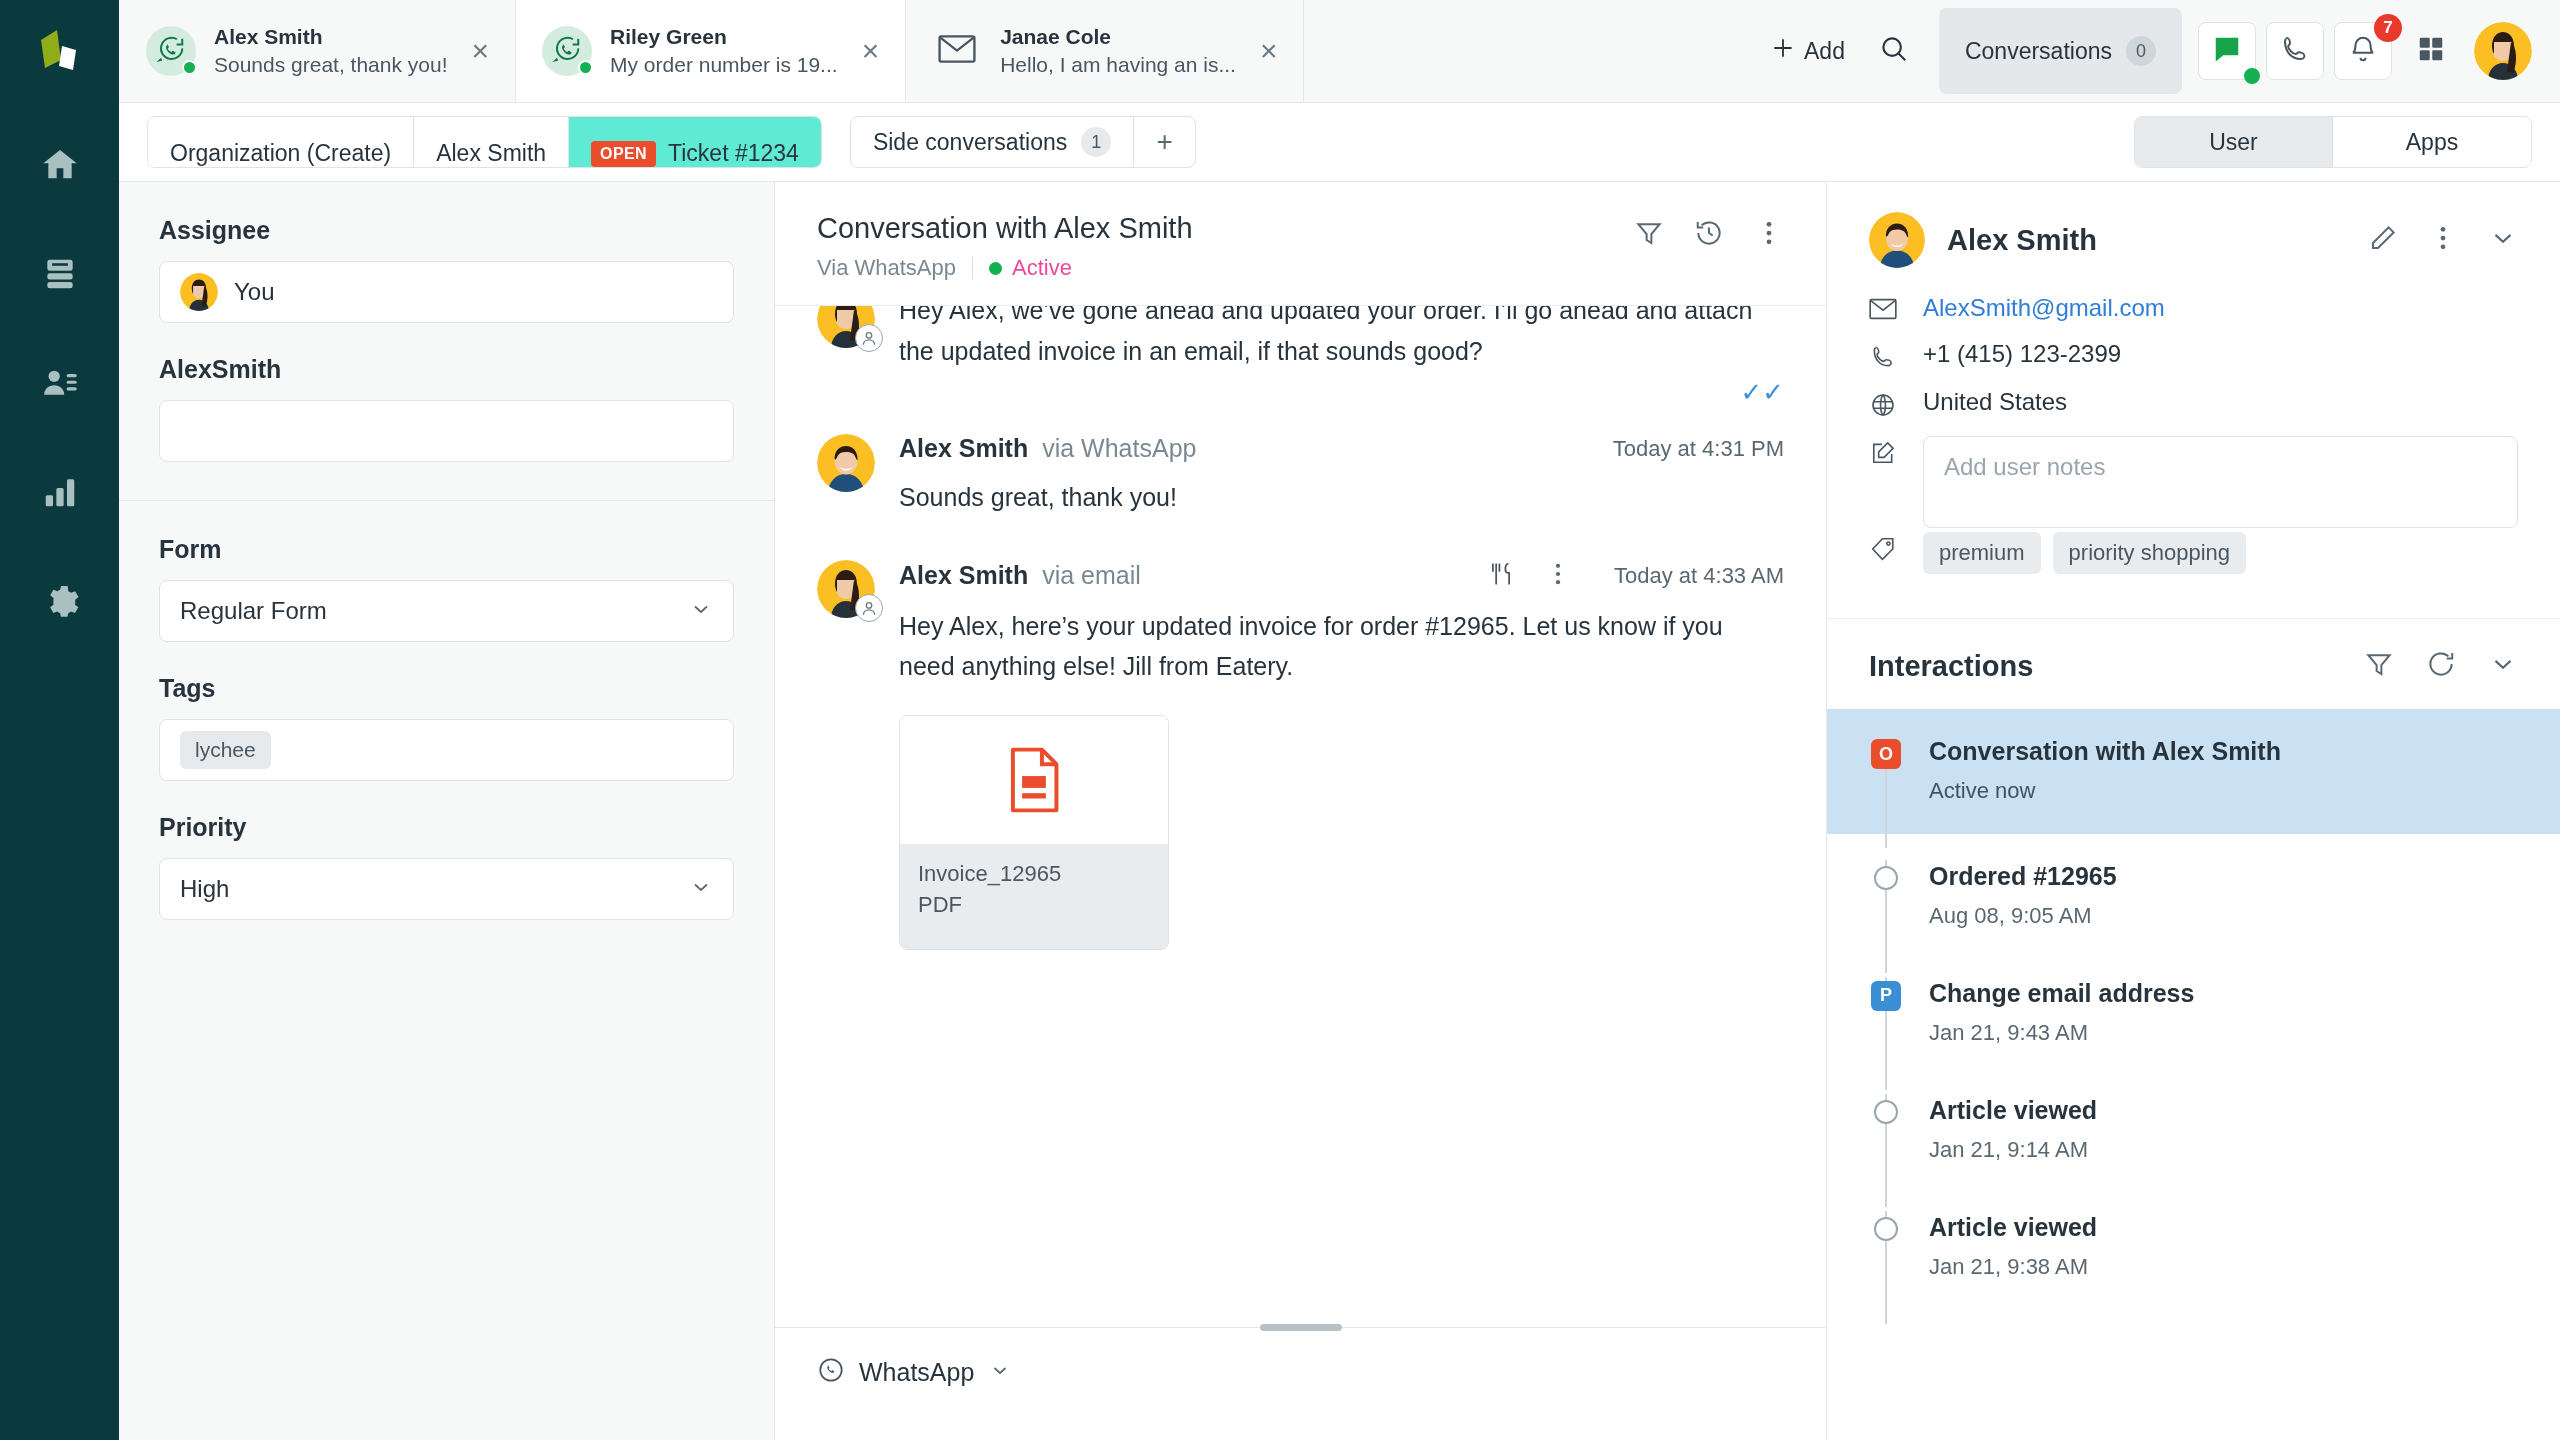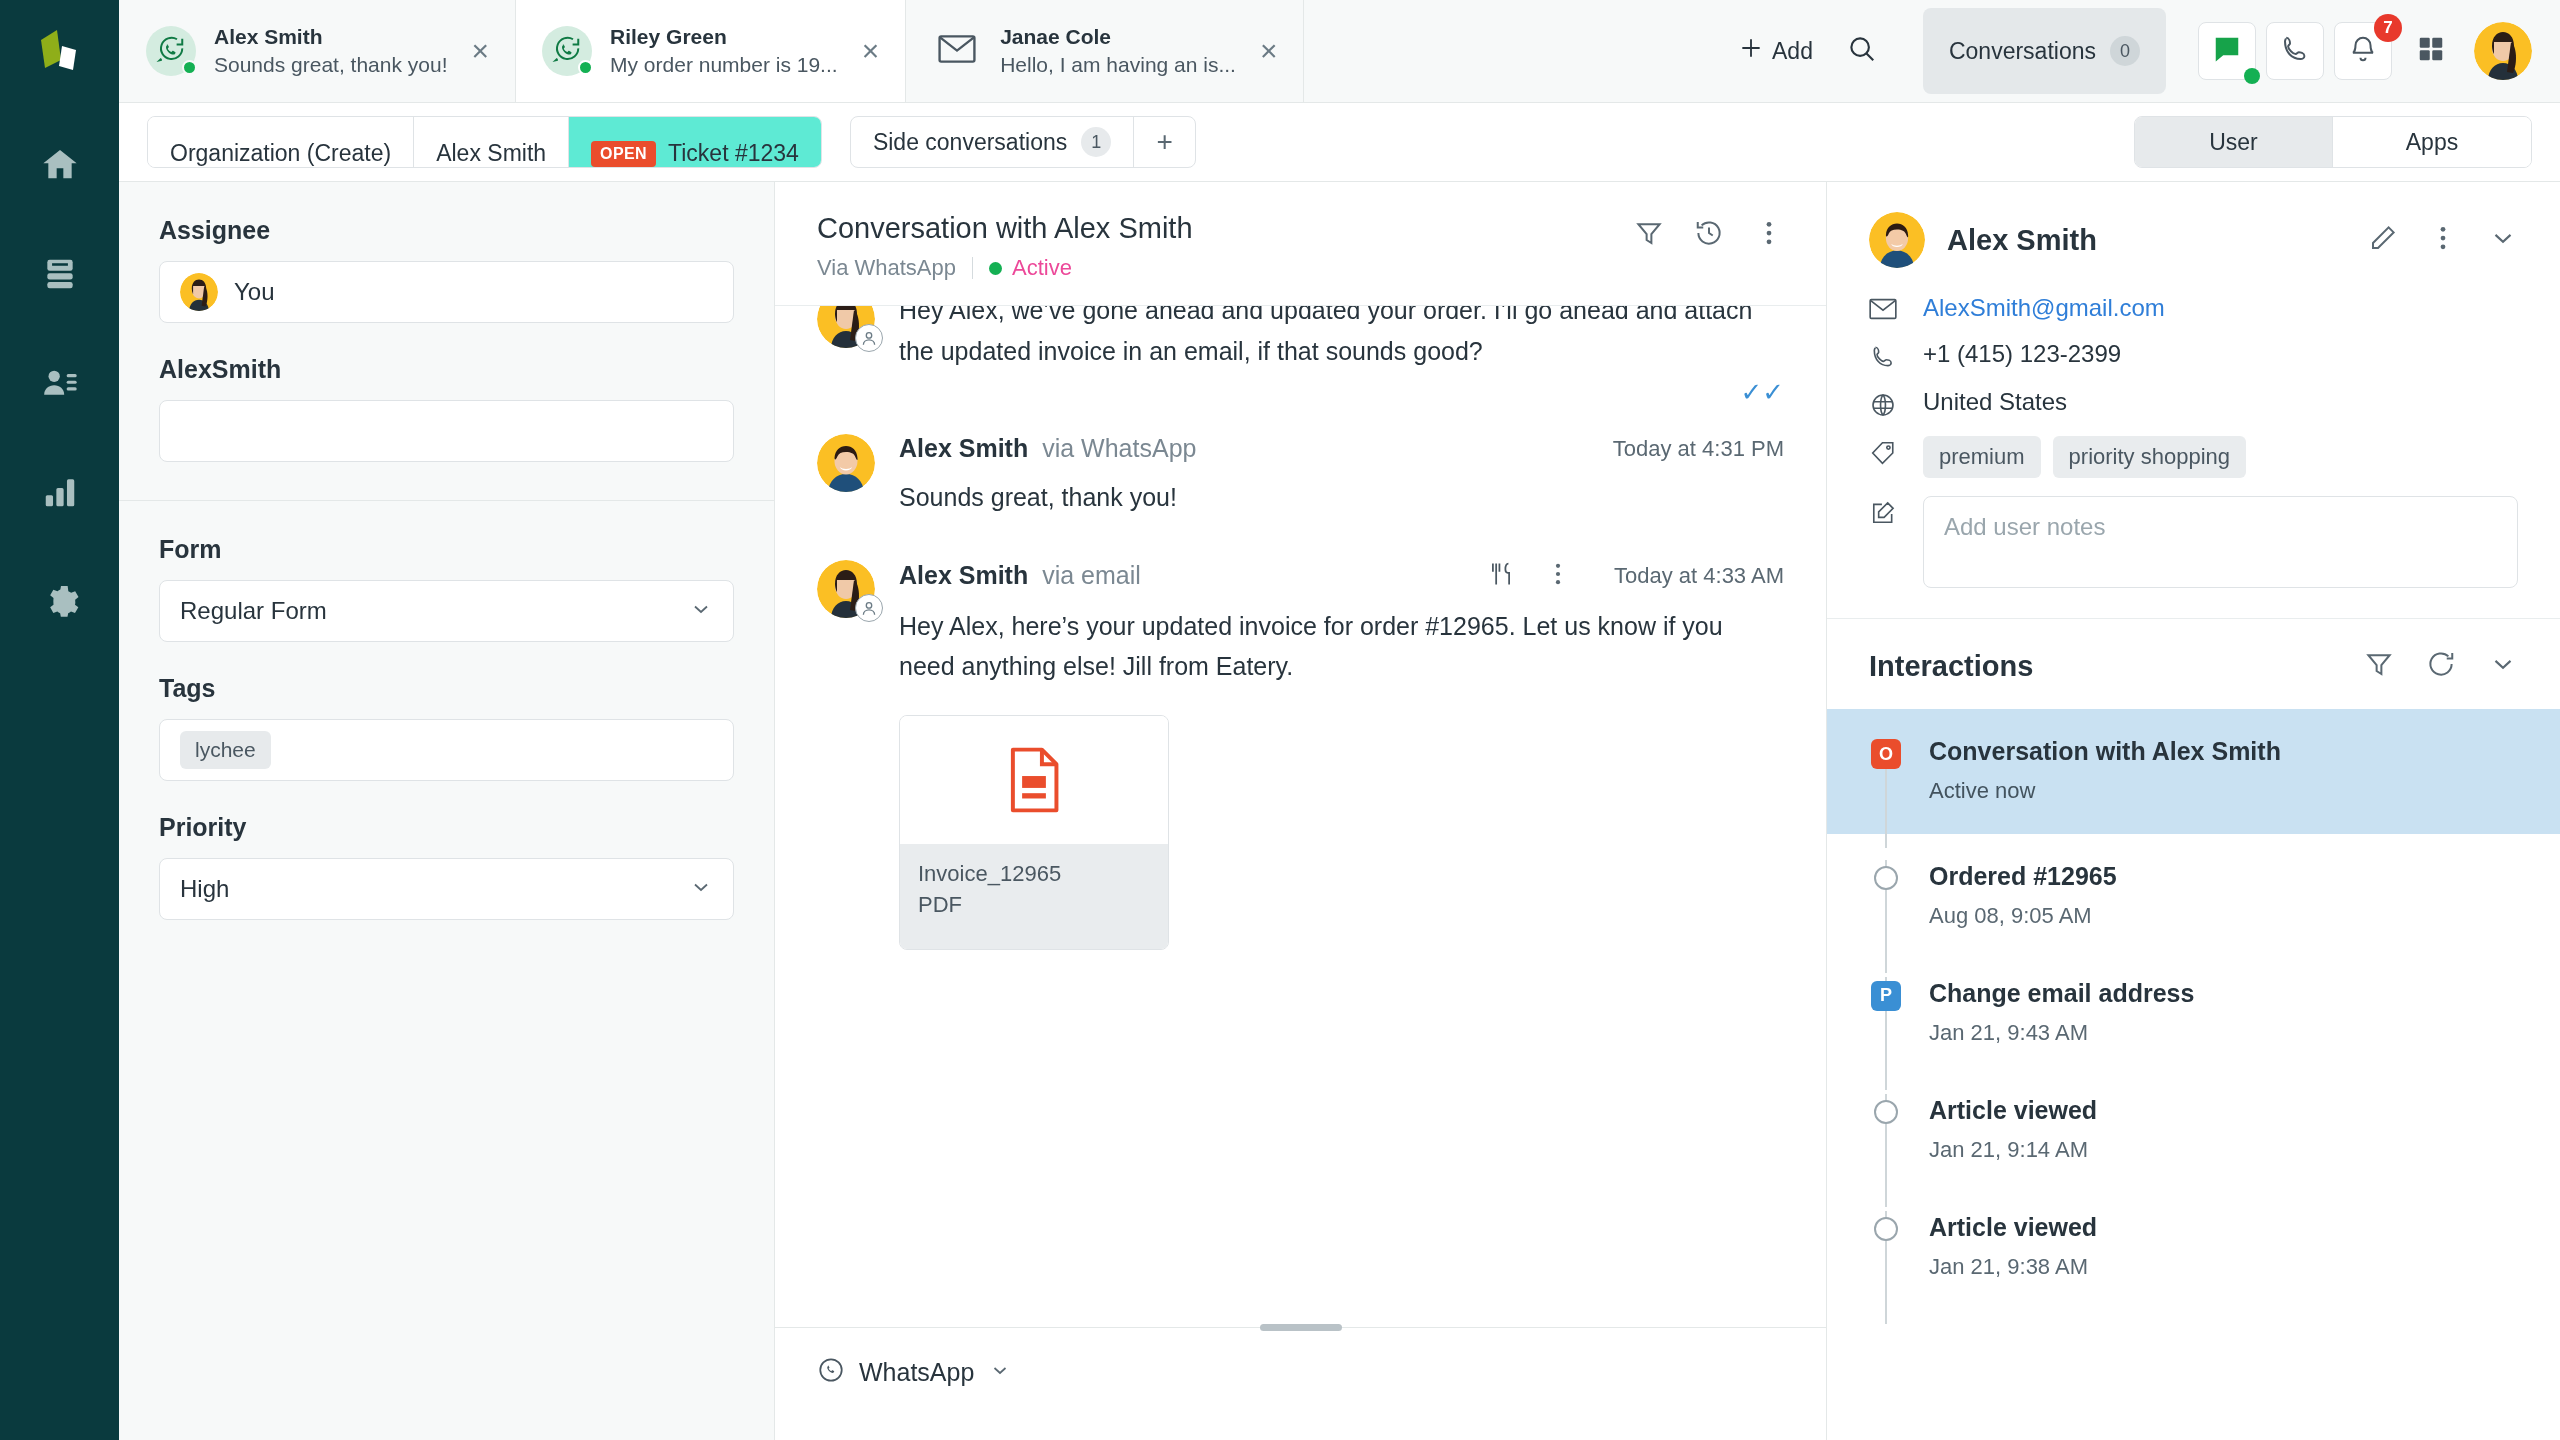--- a/index.html
+++ b/index.html
@@ -50,21 +50,21 @@
   .ct-text { min-width: 0; flex: 1; }
   .ct-name { font-size: 21px; font-weight: bold; color: #28343d; line-height: 1.35; white-space: nowrap; }
   .ct-sub { font-size: 21px; color: #4a5761; line-height: 1.35; white-space: nowrap; overflow: hidden; text-overflow: ellipsis; max-width: 250px;}
   .ct-close { font-size: 30px; color: #6b7b85; line-height: 1; cursor: pointer; padding-left: 6px; font-weight: 300;}
 
   .top-actions { display: flex; align-items: center; gap: 0; margin-left: auto; padding-right: 28px; }
   .add-btn { display:flex; align-items:center; gap:8px; font-size: 23px; color:#28343d; cursor:pointer; padding: 0 20px; }
   .icon-btn { width: 58px; height: 58px; display:flex; align-items:center; justify-content:center; cursor:pointer; }
   .pill {
     display:flex; align-items:center; gap: 14px; background:#e4e8ea; border-radius: 8px;
-    padding: 28px 26px; font-size: 23px; color:#28343d; cursor:pointer; margin: 0 32px;
+    padding: 28px 26px; font-size: 23px; color:#28343d; cursor:pointer; margin: 0 16px;
   }
   .pill .count {
     background:#cfd6d9; color:#4a5761; border-radius: 50%; min-width: 30px; height: 30px;
     display:flex; align-items:center; justify-content:center; font-size: 18px;
   }
   .sq-btn {
     width: 58px; height: 58px; border:1px solid #dfe3e6; border-radius: 8px; background:#fff;
     display:flex; align-items:center; justify-content:center; cursor:pointer; margin-right: 10px; position:relative;
   }
   .sq-btn .greendot { position:absolute; right:-5px; bottom:-5px; width:16px; height:16px; border-radius:50%; background:#14b053; }
@@ -683,40 +683,40 @@
           </div>
           <div class="rp-row">
             <span class="ic">
               <svg width="26" height="26" viewBox="0 0 24 24" fill="none" stroke="#4a5761" stroke-width="1.5">
                   <circle cx="12" cy="12" r="9.2"></circle>
                   <path d="M3 9h18M3 15h18M12 2.8c-3 3-3 15.5 0 18.4 3-2.9 3-15.4 0-18.4z"></path>
                 </svg>
             </span>
             <span class="val">United States</span>
           </div>
+          <div class="rp-row" style="margin-bottom:4px;">
+            <span class="ic">
+              <svg width="26" height="26" viewBox="0 0 24 24" fill="none" stroke="#4a5761" stroke-width="1.5">
+                  <path d="M20 13v7.5H3.5V4H11"></path>
+                  <path d="M16.3 2.7 21.3 7.7 13 16H8v-5z"></path>
+                </svg>
+            </span>
+            <span class="notes">Add user notes</span>
+          </div>
           <div class="rp-row">
             <span class="ic">
               <svg width="26" height="26" viewBox="0 0 24 24" fill="none" stroke="#4a5761" stroke-width="1.5">
                   <path d="M11.5 2.5H21V12l-9.5 9.5L2.5 12z"></path>
                   <circle cx="17" cy="7" r="1.5"></circle>
                 </svg>
             </span>
             <span class="rp-tags">
               <span class="rp-tag">premium</span>
               <span class="rp-tag">priority shopping</span>
             </span>
-          </div>
-          <div class="rp-row" style="margin-bottom:4px;">
-            <span class="ic">
-              <svg width="26" height="26" viewBox="0 0 24 24" fill="none" stroke="#4a5761" stroke-width="1.5">
-                  <path d="M20 13v7.5H3.5V4H11"></path>
-                  <path d="M16.3 2.7 21.3 7.7 13 16H8v-5z"></path>
-                </svg>
-            </span>
-            <span class="notes">Add user notes</span>
           </div>
         </div>
 
         <div class="rp-int-head">
           <span class="rp-int-title">Interactions</span>
           <span class="rp-int-ic">
             <span>
               <svg width="30" height="30" viewBox="0 0 24 24" fill="none" stroke="#5a6872" stroke-width="1.6">
                   <path d="M3.5 5h17l-6.6 7.8V20l-3.8-2.4v-4.8z"></path>
                 </svg>

